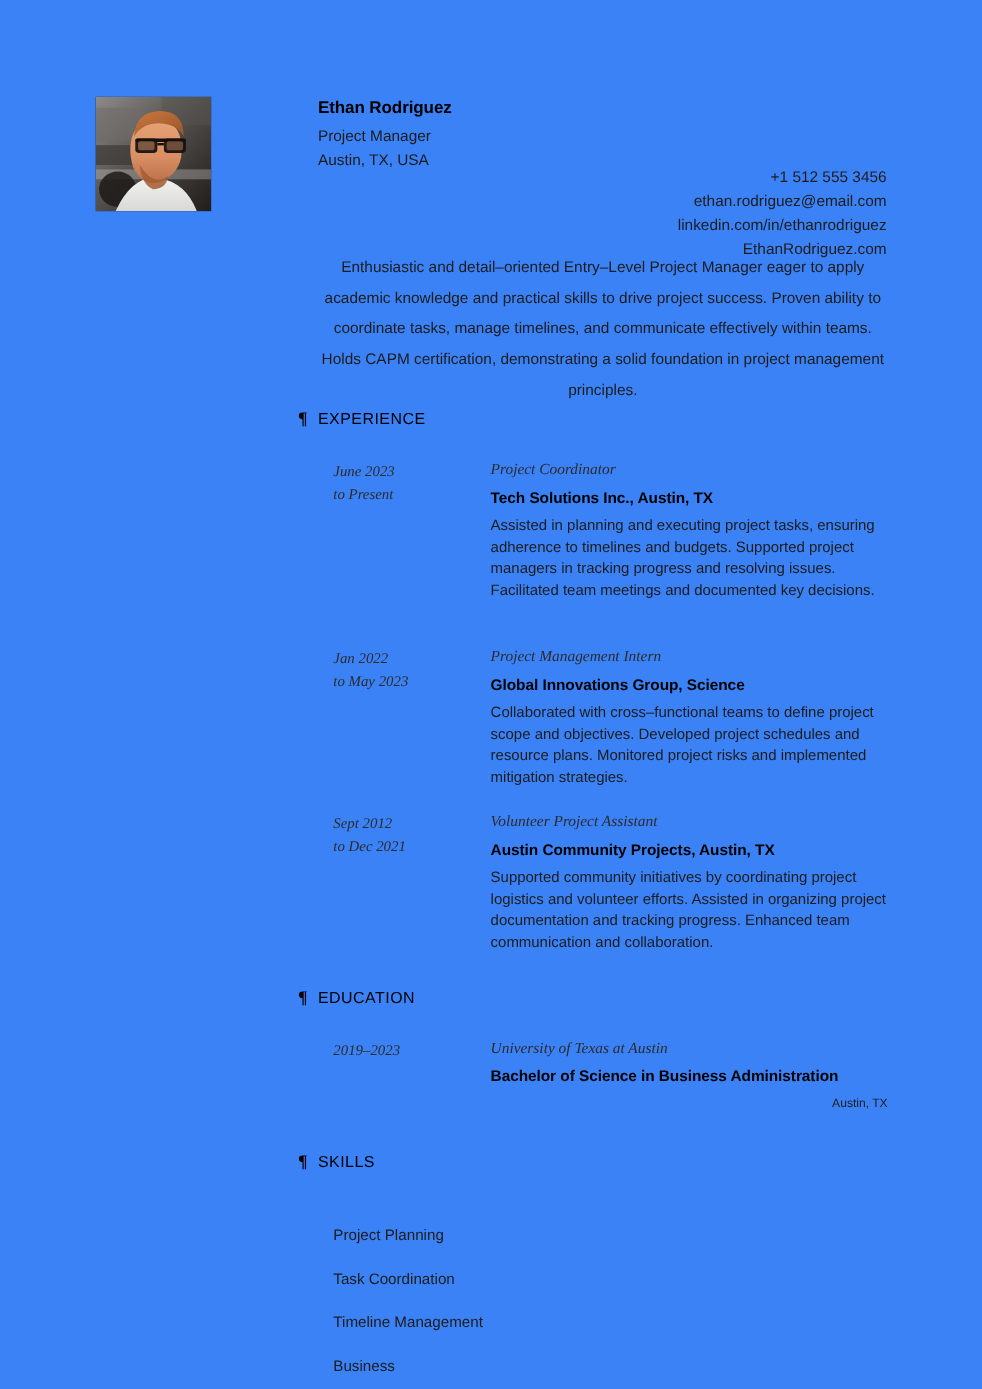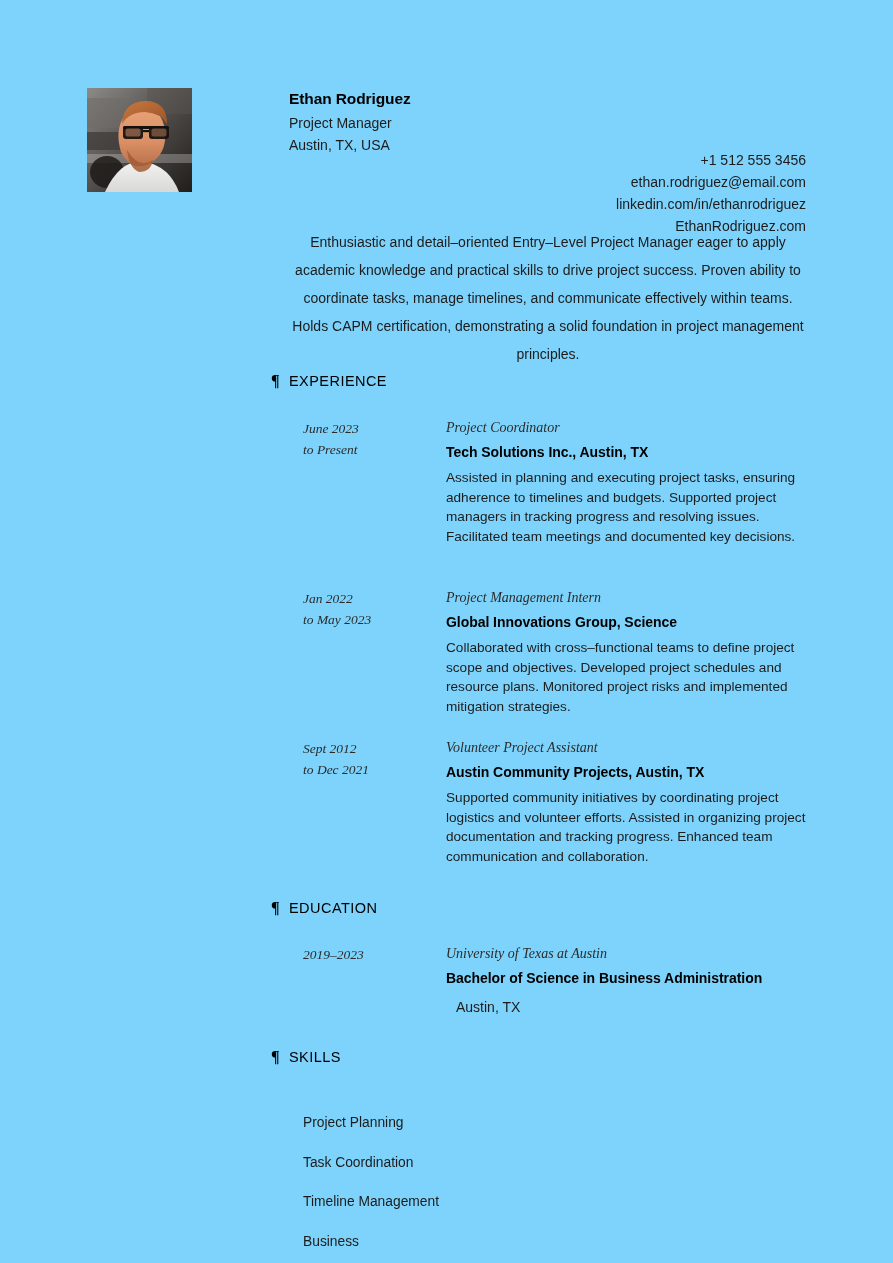--- a/index.html
+++ b/index.html
@@ -12,21 +12,21 @@
     height: 1263px;
     position: relative;
     font-family: "Liberation Sans", sans-serif;
     color: #111111;
     -webkit-font-smoothing: antialiased;
   }
 
   .page {
     position: absolute;
     inset: 0;
-    background: #7dd3fc;
+    background: #3b82f6;
   }
 
   
   .header {
     position: absolute;
     left: 87px;
     top: 88px;
     width: 719px;
     height: 120px;
   }
@@ -155,24 +155,25 @@
     margin: 0 0 6px 0;
     letter-spacing: -0.05px;
   }
   .entry .desc {
     font-size: 13.6px;
     line-height: 19.6px;
     color: #1c1c1c;
     margin: 0;
   }
   .entry .sub {
-    font-size: 14px;
+    font-size: 11px;
     line-height: 19.6px;
     color: #1c1c1c;
-    margin: 10px;
+    margin: 0;
+    text-align: right;
   }
 
   
   .skills {
     position: absolute;
     left: 303px;
     width: 400px;
   }
   .skills .skill {
     font-size: 13.8px;

